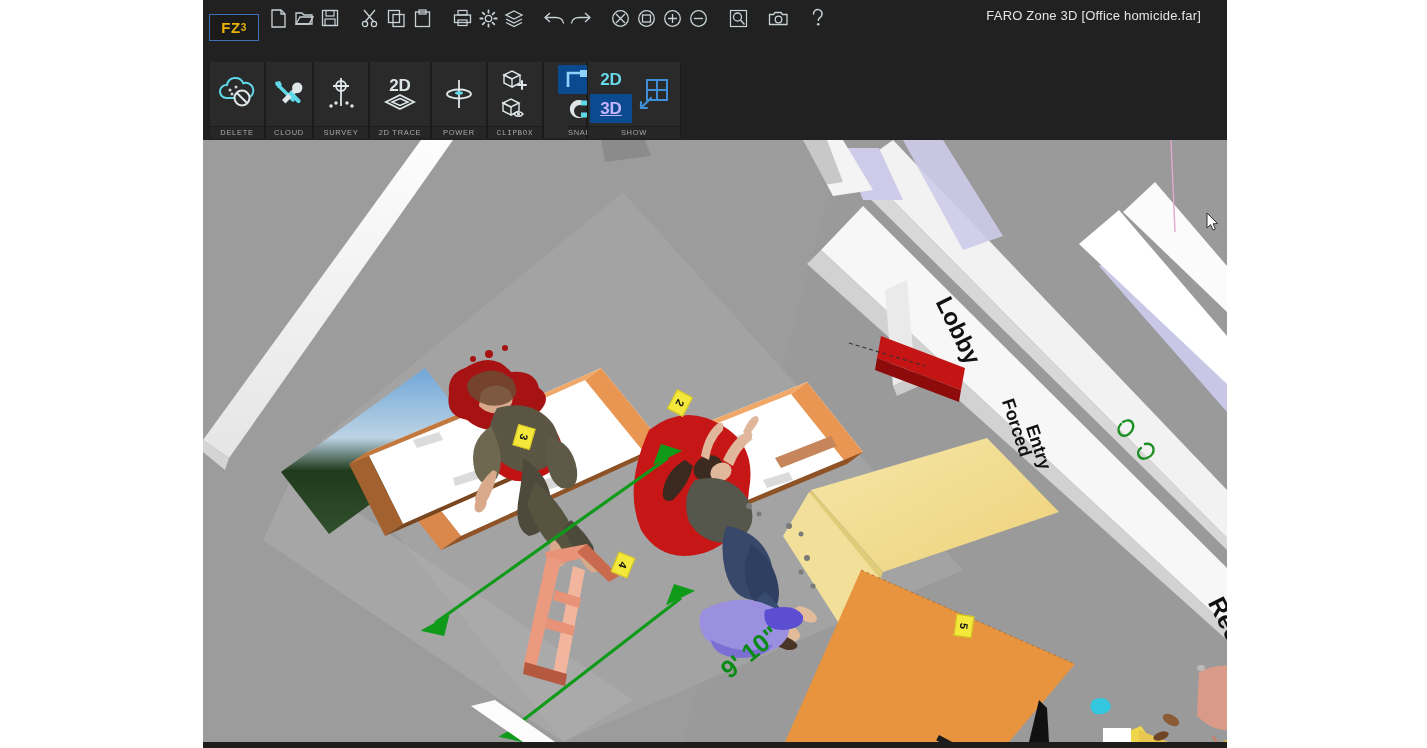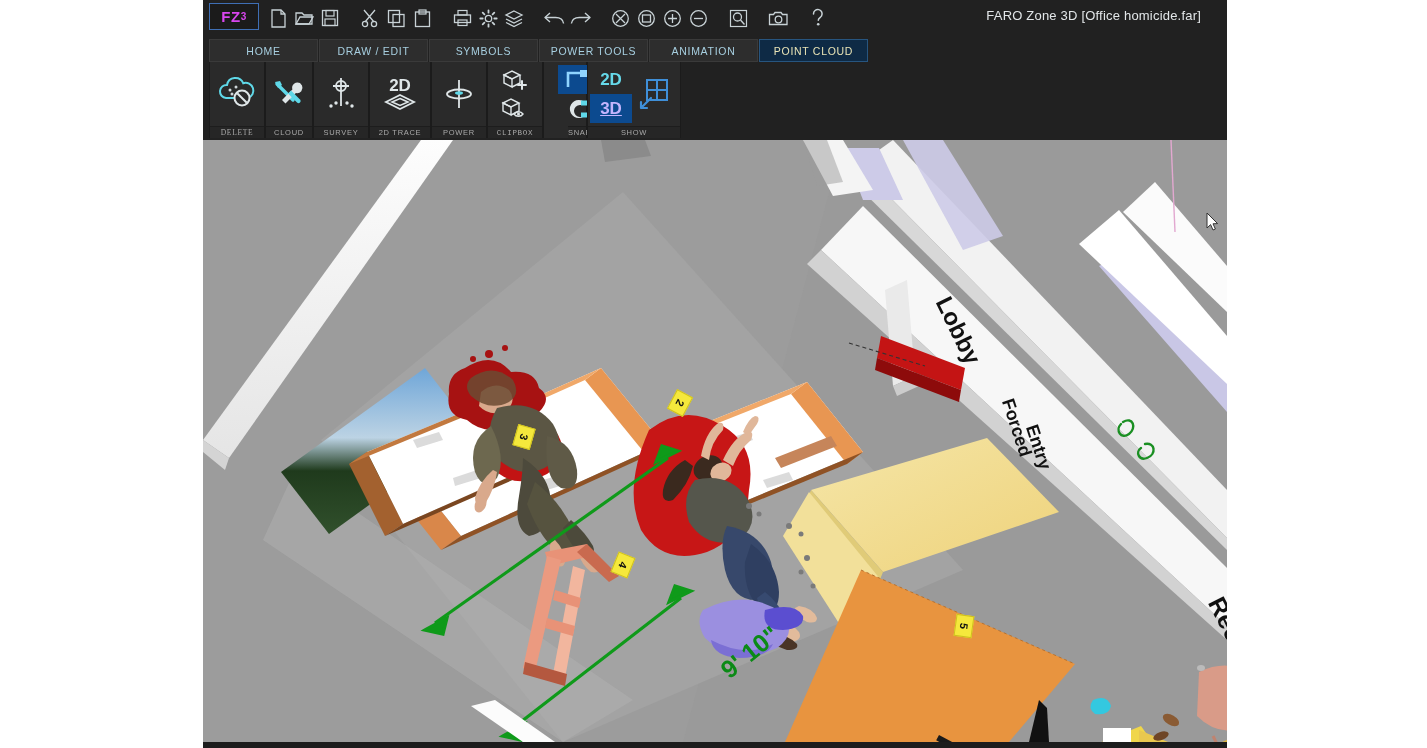--- a/index.html
+++ b/index.html
@@ -15,24 +15,24 @@
   .chrome {
     position: absolute; left: 203px; top: 0; width: 1024px; height: 140px;
     background: #212121;
   }
   .chrome-fill-left  { position:absolute; left:0; top:0; width:203px; height:140px; background:#ffffff; }
   .chrome-fill-right { position:absolute; left:1227px; top:0; width:200px; height:140px; background:#ffffff; }
 
   
   .qat { position: absolute; left: 0; top: 0; height: 38px; width: 1024px; }
   .fz-logo {
-    position: absolute; left: 6px; top: 3px; width: 50px; height: 27px;
+    position: absolute; left: 6px; top: 14px; width: 50px; height: 27px;
     border: 1px solid #3f6fb5; background: #1b1b1b;
     display: flex; align-items: center; justify-content: center;
-    color: #d946ef; font-size: 15px; font-weight: bold; letter-spacing: .5px;
+    color: #eab308; font-size: 15px; font-weight: bold; letter-spacing: .5px;
   }
   .fz-logo sup { font-size: 10px; }
   .qat-icons { position: absolute; left: 62px; top: 2px; height: 32px; display: flex; align-items: center; }
   .qicon {
     width: 26px; height: 30px; display: flex; align-items: center; justify-content: center;
     color: #c8d2d6; cursor: default;
   }
   .qicon svg { display:block; }
   .qsep { width: 14px; height: 30px; }
   .win-title {
@@ -248,34 +248,25 @@
           <svg width="16" height="20" viewBox="0 0 16 20">
               <path d="M3.5 6a4.3 4.3 0 118 2c-.8 1.6-3.2 2-3.2 4.2" fill="none" stroke="currentColor" stroke-width="1.5" stroke-linecap="round"></path>
               <circle cx="8.2" cy="16.2" r="1.3" fill="currentColor"></circle>
             </svg>
         </div>
       </div>
 
       <div class="win-title">FARO Zone 3D [Office homicide.far]</div>
     </div>
 
-    <div class="tabs">
-      <div class="tab-spacer"></div>
-      <div class="tab">HOME</div>
-      <div class="tab">DRAW / EDIT</div>
-      <div class="tab">SYMBOLS</div>
-      <div class="tab">POWER TOOLS</div>
-      <div class="tab">ANIMATION</div>
-      <div class="tab active">POINT CLOUD</div>
-    </div>
 
     <div class="ribbon">
 
 
-      <div class="rgroup" style="width:56px;font-family:Liberation Serif, serif;">
+      <div class="rgroup" style="width:56px;">
         <div class="rgroup-body">
           <div class="rbtn">
             <svg width="44" height="40" viewBox="0 0 44 40">
               <path d="M11 24a6.5 6.5 0 011-13 8.5 8.5 0 0116.2-1.8A6.6 6.6 0 0133 24z" fill="none" stroke="#5fd8e8" stroke-width="2"></path>
               <circle cx="15" cy="16" r="1.5" fill="#cfd6da"></circle>
                 <circle cx="21" cy="13" r="1.5" fill="#cfd6da"></circle>
                 <circle cx="17" cy="20" r="1.5" fill="#cfd6da"></circle>
               <circle cx="27" cy="24" r="7.5" fill="#2a2a2a" stroke="#dfe6e8" stroke-width="2"></circle>
               <path d="M22.2 19.2l9.6 9.6" stroke="#dfe6e8" stroke-width="2"></path>
             </svg>

